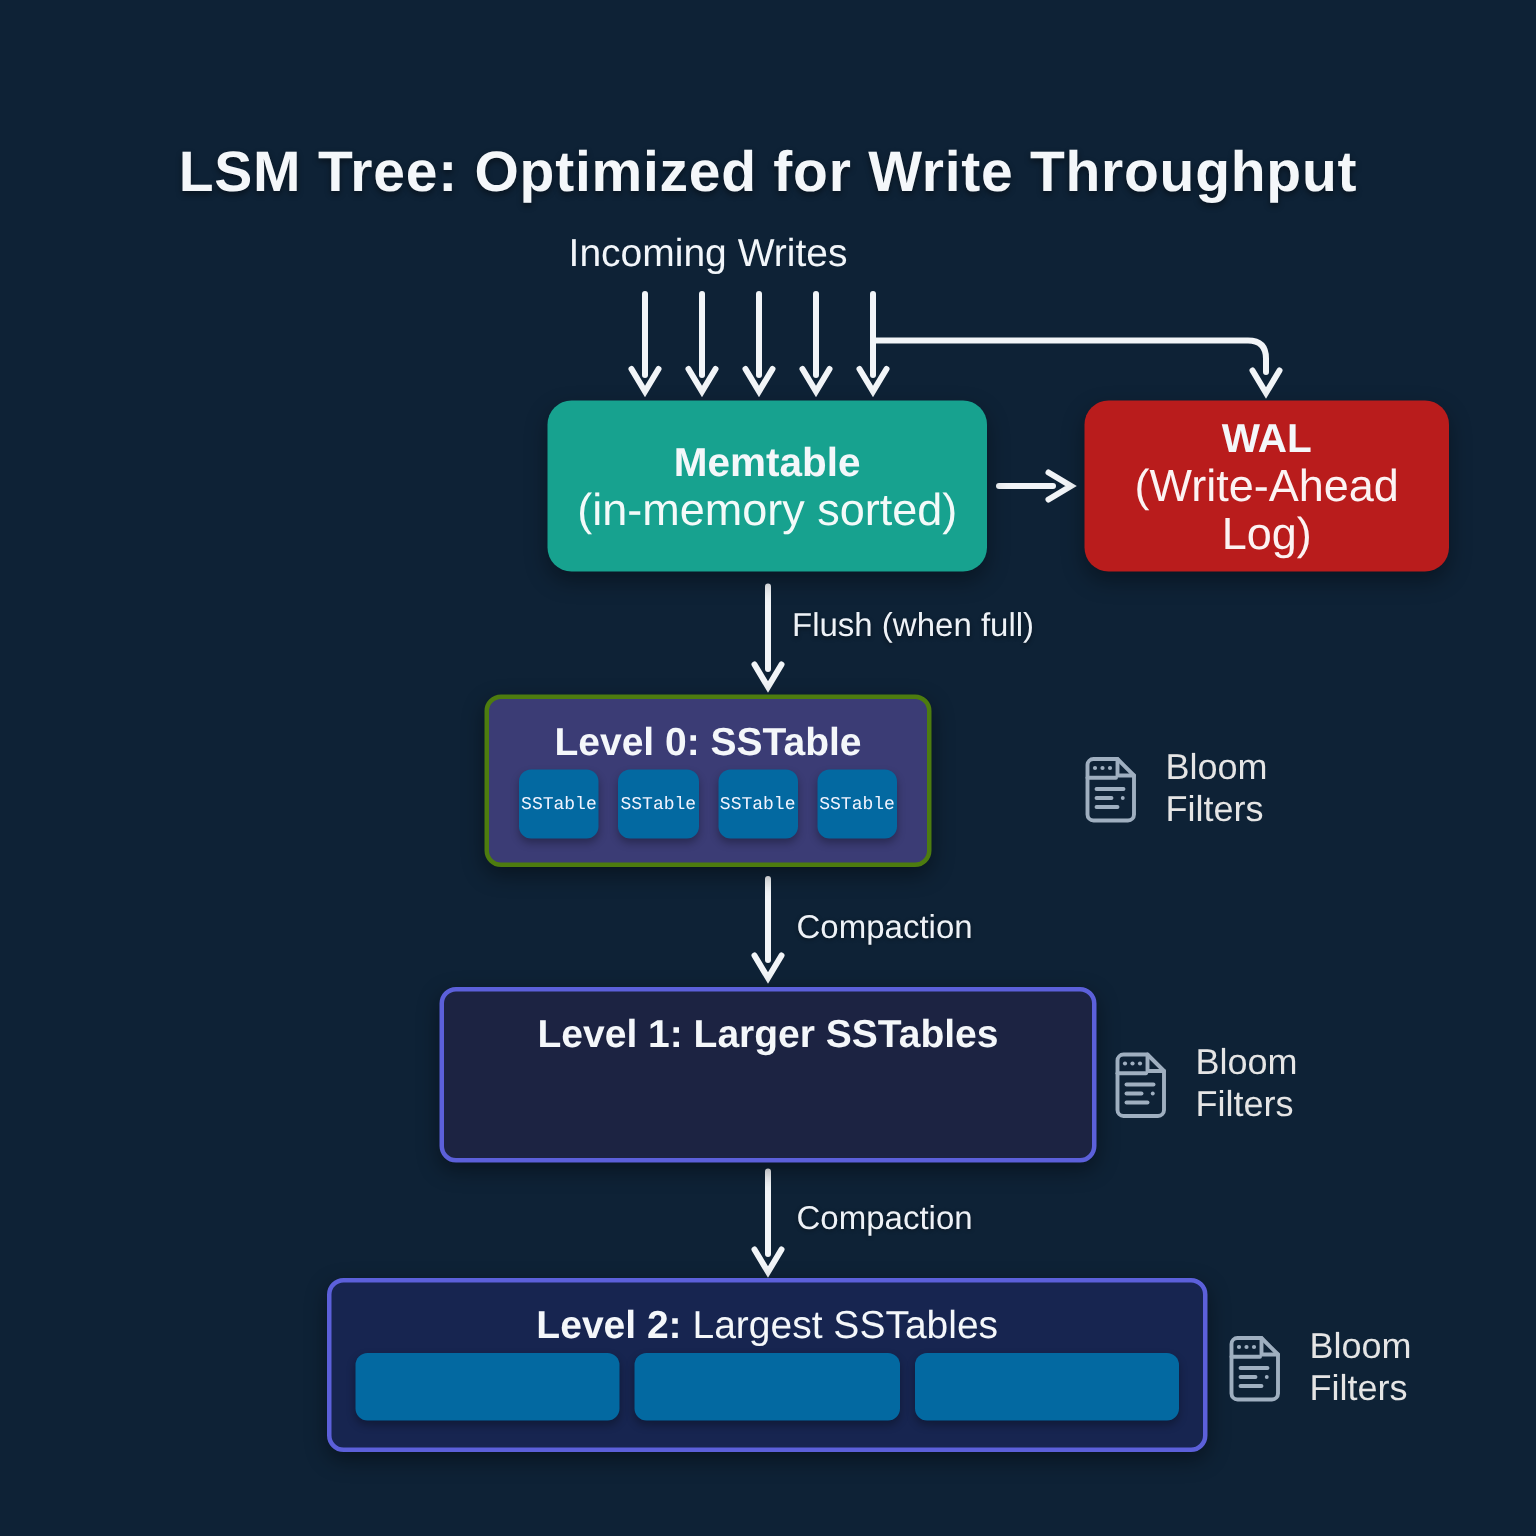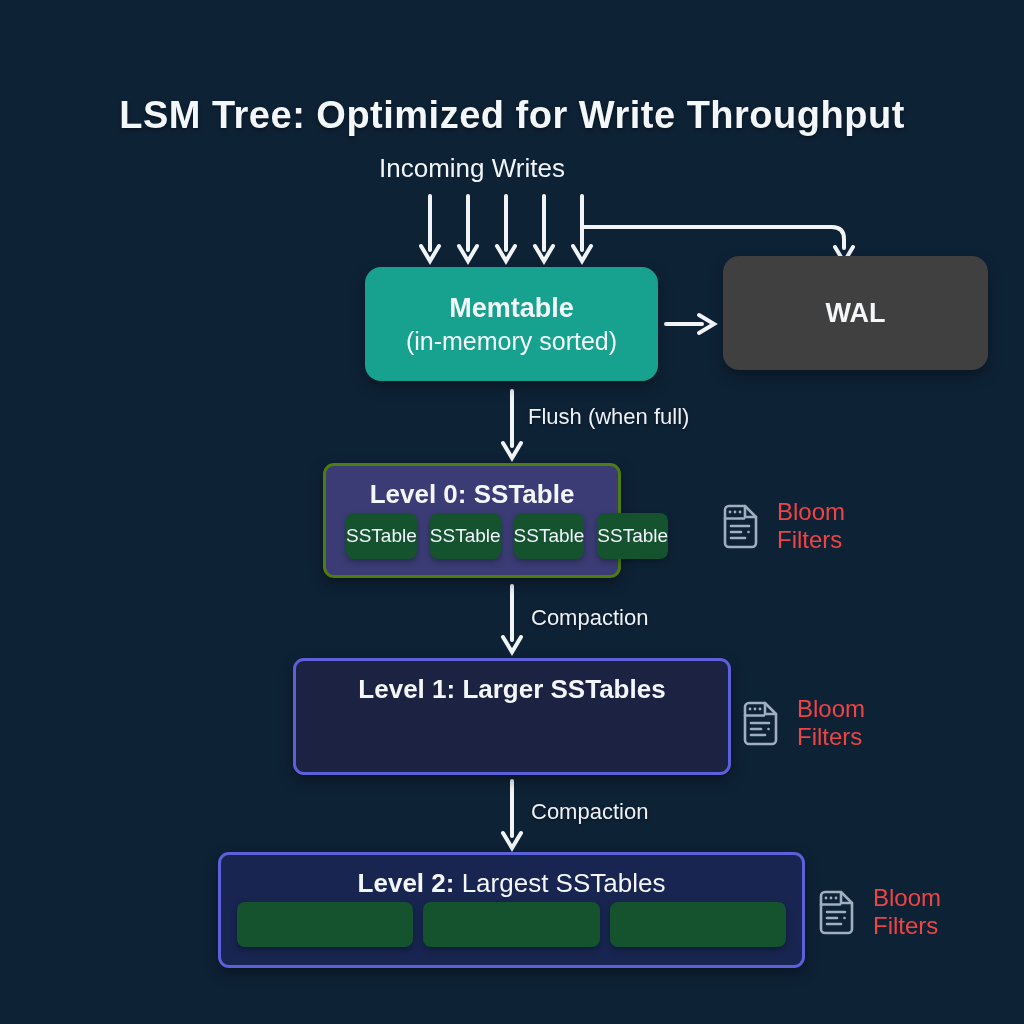--- a/index.html
+++ b/index.html
@@ -26,53 +26,54 @@
     font-size:22px;font-weight:400;color:#eef2f7;
     text-shadow:0 1px 3px rgba(0,0,0,.4);white-space:nowrap;
   }
   
   .node{
     border-radius:16px;display:flex;flex-direction:column;
     align-items:center;justify-content:center;text-align:center;
     box-shadow:0 6px 14px rgba(0,0,0,.35);
   }
   .memtable-node{left:365px;top:267px;width:293px;height:114px;background:#17a28f;}
-  .wal-node{left:723px;top:256px;width:265px;height:114px;background:#404040;}
+  .wal-node{left:723px;top:267px;width:243px;height:114px;background:#b91c1c;}
   .node-title{font-size:27px;font-weight:700;line-height:34px;}
-  .node-sub{font-size:25px;font-weight:400;line-height:32px;color:rgba(255,255,255,.95);}
+  .node-sub{font-size:30px;font-weight:400;line-height:32px;color:rgba(255,255,255,.95);}
   
   .level{
     border-radius:11px;box-sizing:border-box;
     display:flex;flex-direction:column;
     box-shadow:0 5px 14px rgba(0,0,0,.4);
   }
   .level-0{left:323px;top:463px;width:298px;height:115px;background:#3b3c75;border:3px solid #4d7c0f;}
   .level-1{left:293px;top:658px;width:438px;height:117px;background:#1c2342;border:3px solid #5c60da;align-items:center;}
   .level-2{left:218px;top:852px;width:587px;height:116px;background:#172550;border:3px solid #5c60da;}
   .level-title{
     text-align:center;font-size:26px;font-weight:700;
     margin-top:13px;white-space:nowrap;
   }
   .level-title .title-rest{font-weight:400;}
   .sstable-row{
     display:flex;flex:1;align-items:center;gap:13px;
     padding:0 20px 14px 20px;
   }
   .sstable-box{
-    flex:1;background:#14532d;border-radius:8px;
+    flex:1;background:#0369a1;border-radius:8px;
     display:flex;align-items:center;justify-content:center;
-    font-size:19px;color:#f2f4ff;
+    font-size:12px;color:#f2f4ff;
     box-shadow:0 3px 6px rgba(0,0,0,.3);
+    font-family:Liberation Mono, monospace;
   }
   .level-0 .sstable-box{height:46px;}
   .level-1 .sstable-box{height:43px;}
   .level-2 .sstable-box{height:45px;}
   
   .bloom-group{display:flex;align-items:center;gap:15px;}
-  .bloom-text{font-size:24px;line-height:28px;color:#ef4444;}
+  .bloom-text{font-size:24px;line-height:28px;color:#e5e5e5;}
   svg.arrows{left:0;top:0;pointer-events:none;}
 </style>
 </head>
 <body>
 
 <svg class="abs arrows" width="1024" height="1024" viewBox="0 0 1024 1024" stroke="#f2f5f8" stroke-width="4" fill="none" stroke-linecap="round">
   <g>
     <line x1="430" y1="196" x2="430" y2="250"></line>
       <path d="M421 246 L430 261 L439 246"></path>
     <line x1="468" y1="196" x2="468" y2="250"></line>
@@ -110,20 +111,21 @@
 
 <div class="abs incoming-label">Incoming Writes</div>
 
 <div class="abs node memtable-node">
   <div class="node-title">Memtable</div>
   <div class="node-sub">(in-memory sorted)</div>
 </div>
 
 <div class="abs node wal-node">
   <div class="node-title">WAL</div>
+  <div class="node-sub">(Write-Ahead Log)</div>
 </div>
 
 <div class="abs flow-label" style="left:528px;top:404px;">Flush (when full)</div>
 <div class="abs flow-label" style="left:531px;top:605px;">Compaction</div>
 <div class="abs flow-label" style="left:531px;top:799px;">Compaction</div>
 
 <div class="abs level level-0">
   <div class="level-title"><span>Level 0: SSTable</span><span class="title-rest"></span></div>
   <div class="sstable-row">
     <div class="sstable-box">SSTable</div>

